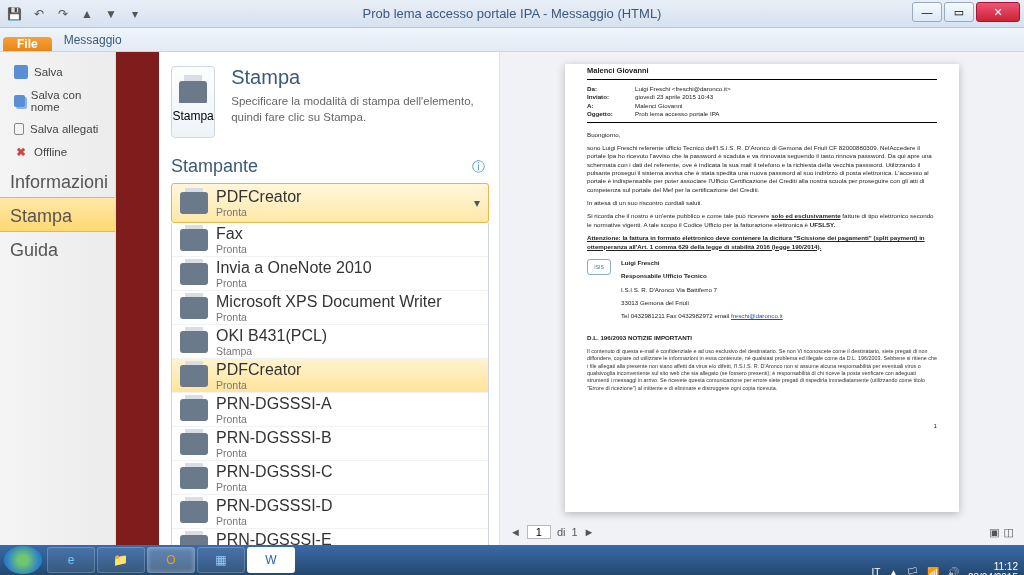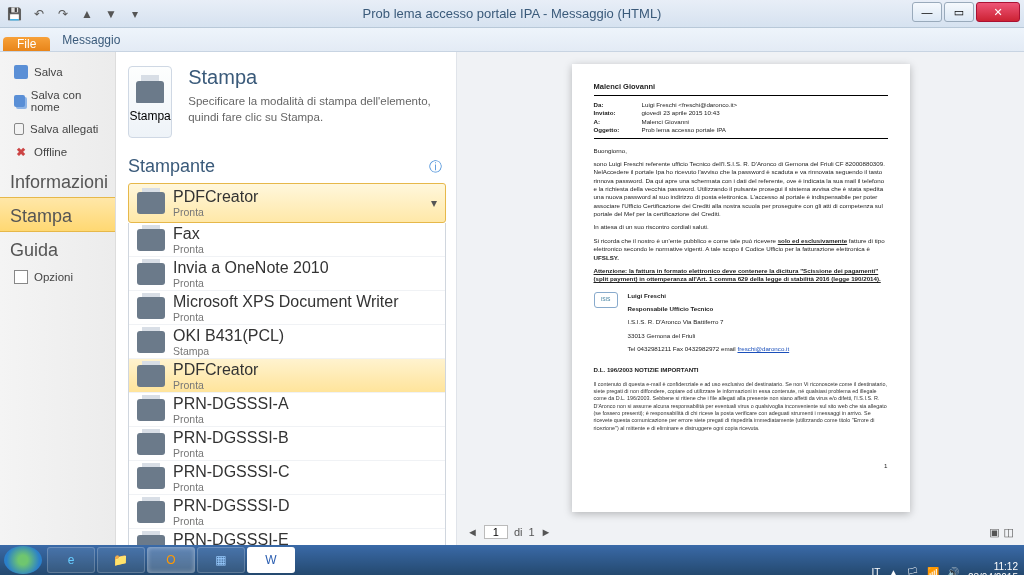--- a/index.html
+++ b/index.html
@@ -8,23 +8,23 @@
   .titlebar { height: 28px; background: linear-gradient(#e8eef7,#d6e2f0); display: flex; align-items: center; position: relative; border-bottom: 1px solid #b8c8d8; }
   .qat { display: flex; gap: 6px; padding-left: 6px; align-items: center; }
   .qat-btn { width: 18px; height: 18px; display:flex; align-items:center; justify-content:center; color:#555; }
   .win-title { position: absolute; left: 50%; transform: translateX(-50%); color:#3a5a7a; font-size: 13px; }
   .win-ctrls { position: absolute; right: 4px; top: 2px; display: flex; }
   .wbtn { width: 30px; height: 20px; display:flex; align-items:center; justify-content:center; font-size:11px; margin-left:2px; border:1px solid #9ab; background: linear-gradient(#f5f9fd,#dce8f5); border-radius:3px; }
   .wbtn.close { background: linear-gradient(#e57,#c23); color:#fff; border-color:#a13; width:44px; }
   
   .ribbon-tabs { height: 24px; background: linear-gradient(#eef4fb,#e3ebf5); display:flex; align-items:flex-end; border-bottom:1px solid #c8d4e2; }
   .rtab { padding: 4px 12px; font-size:12px; color:#3a5a7a; }
-  .rtab.file { background: linear-gradient(#f7a13a,#e8851a); color:#fff; border-radius:4px 4px 0 0; margin-left:3px; padding:0 14px; font-weight:400; }
-  
-  .content { display:flex; height: 493px; background:#86efac; }
+  .rtab.file { background: linear-gradient(#f7a13a,#e8851a); color:#fff; border-radius:4px 4px 0 0; margin-left:3px; padding:0 14px; font-weight:700; }
+  
+  .content { display:flex; height: 493px; background:#7f1d1d;gap:43px; }
   
   .sidebar { width: 116px; background: linear-gradient(to right,#f4f4f4,#ececec); border-right:1px solid #ddd; padding-top:8px; }
   .sb-item { padding: 5px 10px 5px 14px; font-size:11.5px; color:#444; display:flex; align-items:center; gap:6px; cursor:pointer; }
   .sb-item.group { padding: 8px 10px 4px 10px; color:#555; font-size:18px; }
   .sb-item.selected { background: linear-gradient(#ffe7a8,#ffd872); border:1px solid #e6b84a; border-left:none; border-right:none; font-weight:500; }
   .sb-ico { width:14px; height:14px; display:inline-block; }
   .ico-save { background:#5a8fd6; border-radius:2px; }
   .ico-saveas { background:#5a8fd6; border-radius:2px; box-shadow: 2px 2px 0 #8fb5e6; width:12px; height:12px; }
   .ico-attach { border:1px solid #888; border-radius:2px; width:10px; height:12px; }
   .ico-close { color:#c44; font-weight:bold; text-align:center; line-height:14px; }
@@ -49,21 +49,21 @@
   .p-ico::before{content:"";position:absolute;top:-4px;left:5px;width:18px;height:4px;background:#d8dee6;}
   .p-name { font-size:16px; color:#333; }
   .p-status { font-size:10.5px; color:#777; }
   
   .printer-list { border:1px solid #d0d6de; border-top:none; margin-right:10px; background:#fff; max-height: 344px; overflow-y:auto; }
   .pl-item { display:flex; align-items:center; padding:4px 8px; border-bottom:1px solid #f0f2f5; cursor:pointer; height:34px; }
   .pl-item.hover { background:linear-gradient(#fff3cf,#ffe49b); }
   .pl-add { padding: 6px 12px; font-size:11.5px; color:#555; border-top:1px solid #e0e4ea; background:#f7f9fb; }
   
   .preview-col { flex:1; background:#f0f2f5; border-left:1px solid #e0e4ea; display:flex; flex-direction:column; align-items:center; padding:12px 0 0 0; position:relative; }
-  .page { width: 338px; height: 448px; background:#fff; box-shadow: 0 2px 8px rgba(0,0,0,.25); padding: 18px 22px; font-size: 6.2px; color:#222; line-height:1.35; overflow:hidden; }
+  .page { width: 394px; height: 448px; background:#fff; box-shadow: 0 2px 8px rgba(0,0,0,.25); padding: 2px 22px; font-size: 6.2px; color:#222; line-height:1.35; overflow:hidden; }
   .page hr { border:none; border-top:1.4px solid #000; margin:3px 0 5px; }
   .hdr-name { font-size:7.5px; font-weight:bold; }
   .meta-row { display:flex; gap:8px; }
   .meta-lbl { width:40px; font-weight:bold; }
   .body-text { margin-top:8px; }
   .body-text p { margin-bottom:5px; }
   .sig { display:flex; gap:10px; margin:8px 0; }
   .logo-s { width:24px; height:16px; border:1px solid #8ac; border-radius:3px; display:flex; align-items:center; justify-content:center; font-size:5px; color:#379; }
   .footer-note { font-size:5.4px; color:#333; margin-top:6px; }
   
@@ -120,24 +120,20 @@
         <span class="sb-ico ico-attach"></span>
         <span>Salva allegati</span>
       </div>
     <div class="sb-item">
         <span class="sb-ico ico-close">✖</span>
         <span>Offline</span>
       </div>
     <div class="sb-item group">Informazioni</div>
     <div class="sb-item selected group">Stampa</div>
     <div class="sb-item group">Guida</div>
-    <div class="sb-item">
-        <span class="sb-ico ico-opt"></span>
-        <span>Opzioni</span>
-      </div>
   </div>
 
   <div class="main">
     <div class="print-col">
       <div class="print-head">
         <div class="print-btn-big">
           <div class="printer-glyph"></div>
           <span>Stampa</span>
         </div>
         <div>

